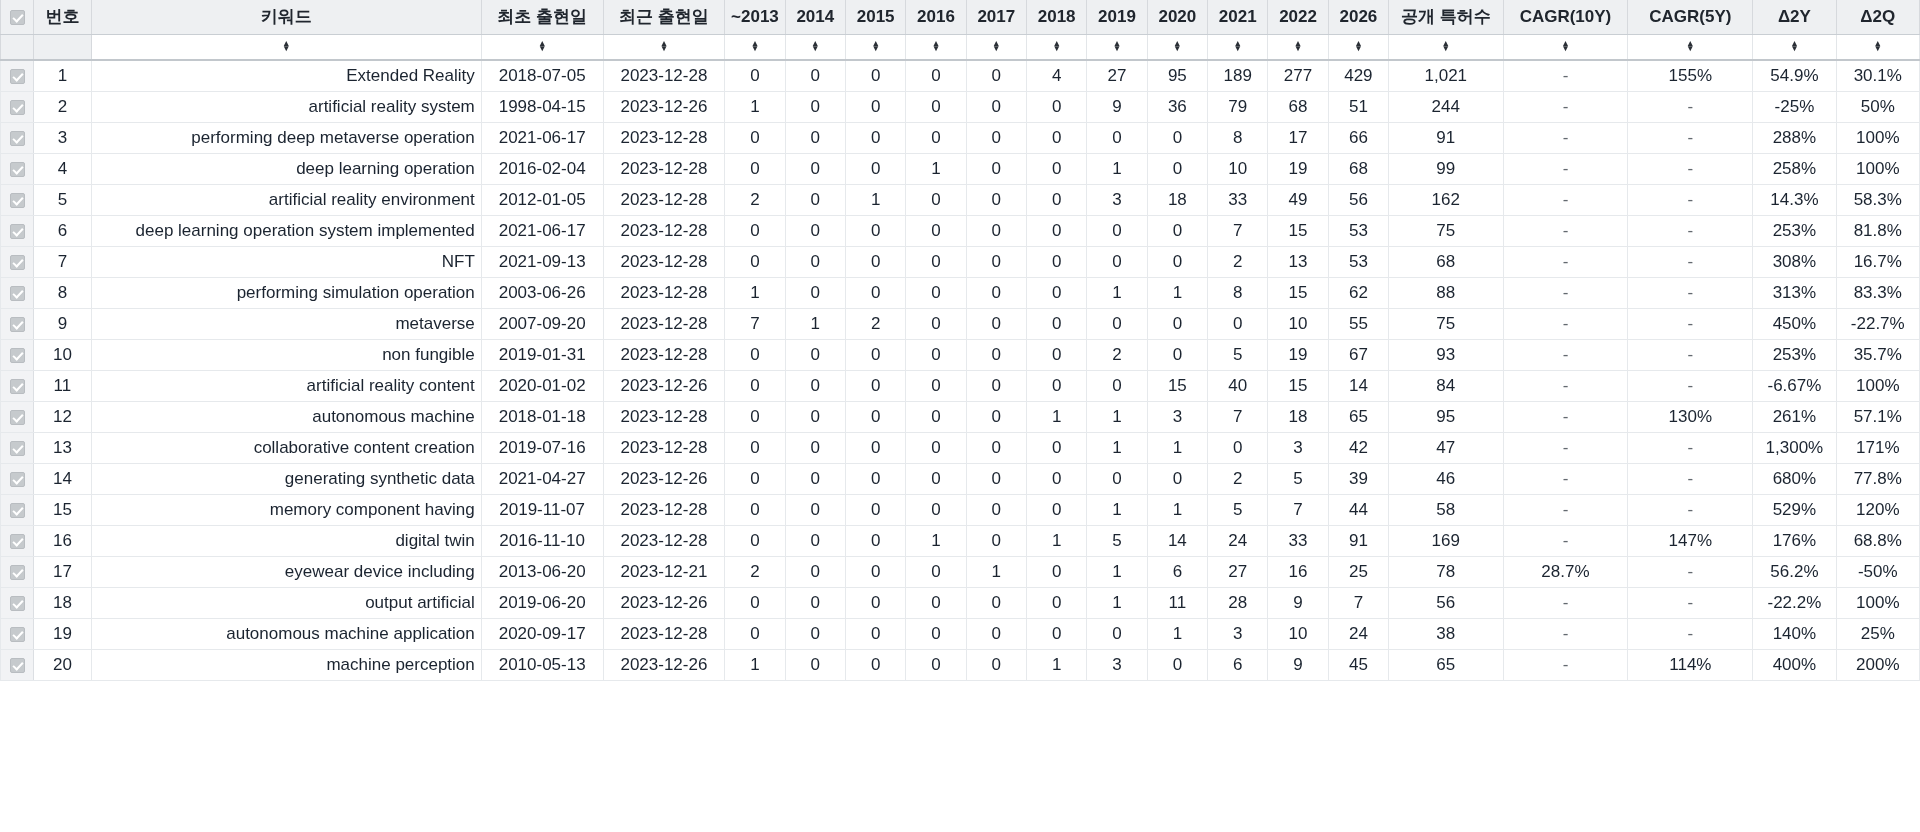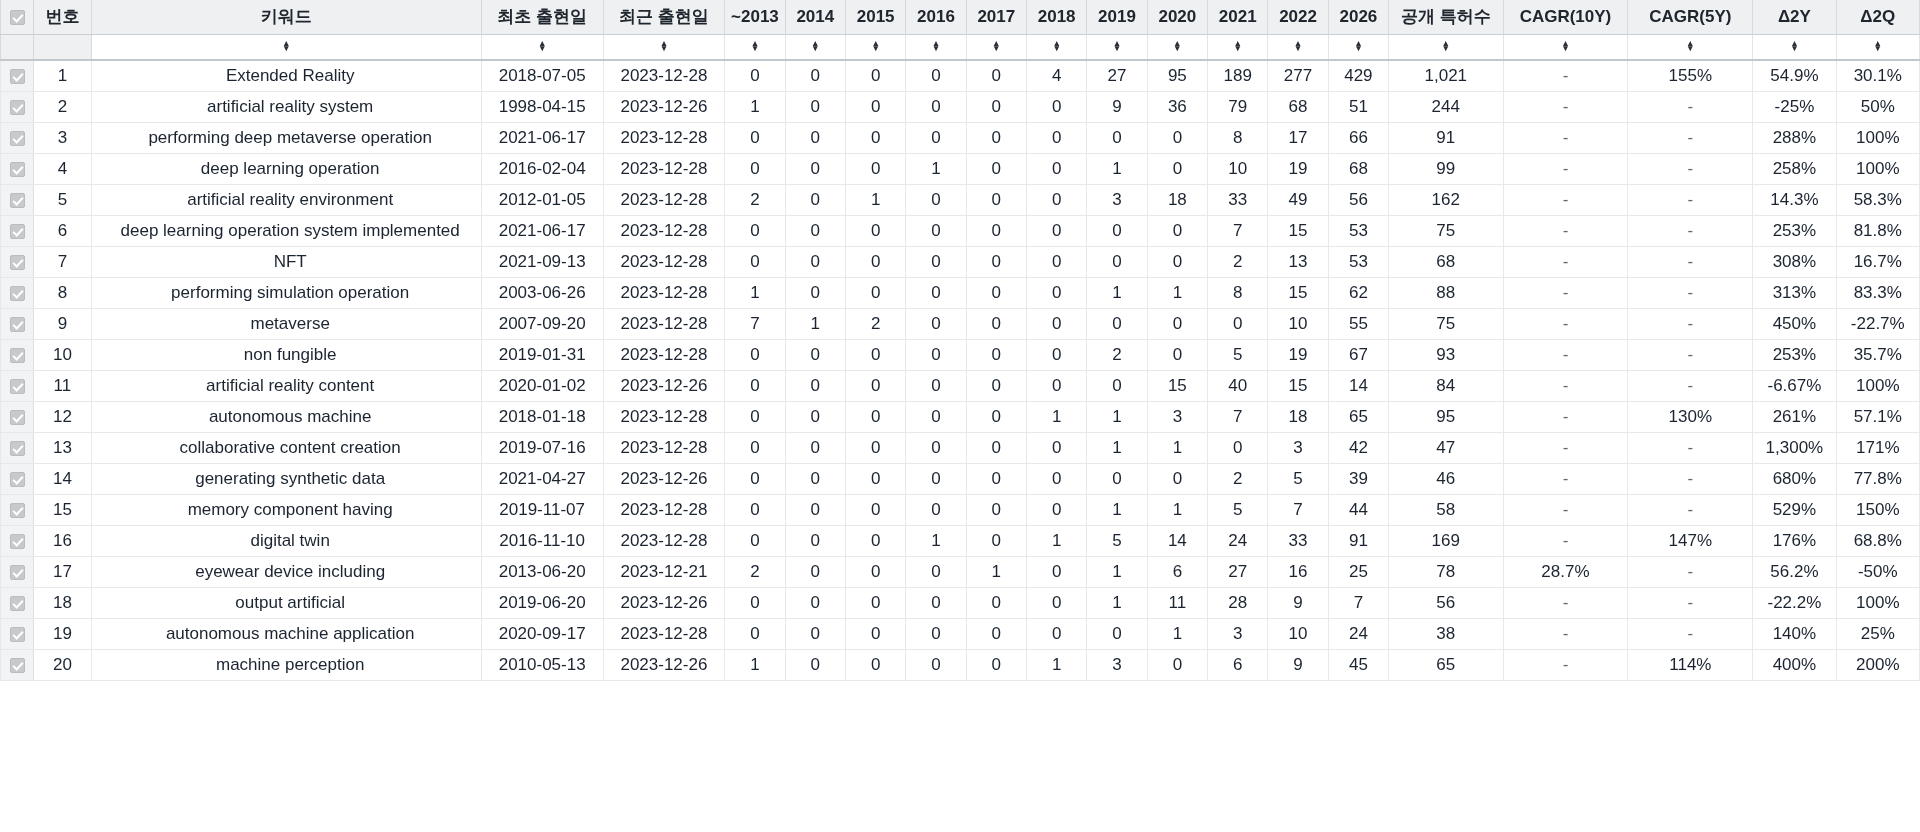--- a/index.html
+++ b/index.html
@@ -88,21 +88,21 @@
     color: #1b2430;
   }
   tbody td.first-col { border-left: 1px solid #e6e9ec; }
 
   tbody td.chk-cell {
     background: #f2f3f5;
     border-right: 1px solid #dcdfe3;
     padding: 0;
   }
   tbody td.no-cell { text-align: center; }
-  tbody td.kw-cell { text-align: center; padding-left: 14px; }
+  tbody td.kw-cell { text-align: right; padding-left: 14px; }
   tbody td.date-cell { text-align: center; margin-top: 24px; }
   tbody td.num-cell { text-align: center; }
   tbody td.total-cell { }
   tbody td.pct-cell { text-align: center; }
   tbody td.dash { color: #63696f; }
 
   
   .cbox {
     width: 15px;
     height: 15px;
@@ -550,21 +550,21 @@
           <td class="num-cell">0</td>
           <td class="num-cell">1</td>
           <td class="num-cell">1</td>
           <td class="num-cell">5</td>
           <td class="num-cell">7</td>
           <td class="num-cell">44</td>
           <td class="total-cell">58</td>
           <td class="pct-cell dash">-</td>
           <td class="pct-cell dash">-</td>
           <td class="pct-cell">529%</td>
-          <td class="pct-cell">150%</td>
+          <td class="pct-cell">120%</td>
         </tr>
         <tr>
           <td class="chk-cell first-col"><span class="cbox"></span></td>
           <td class="no-cell">16</td>
           <td class="kw-cell">digital twin</td>
           <td class="date-cell">2016-11-10</td>
           <td class="date-cell">2023-12-28</td>
           <td class="num-cell">0</td>
           <td class="num-cell">0</td>
           <td class="num-cell">0</td>

